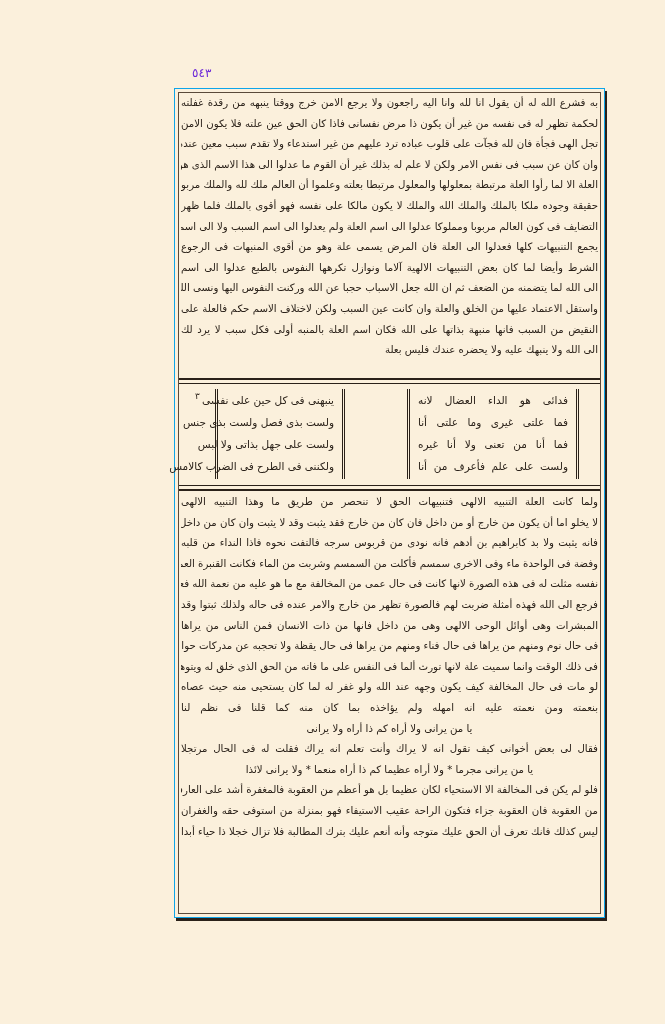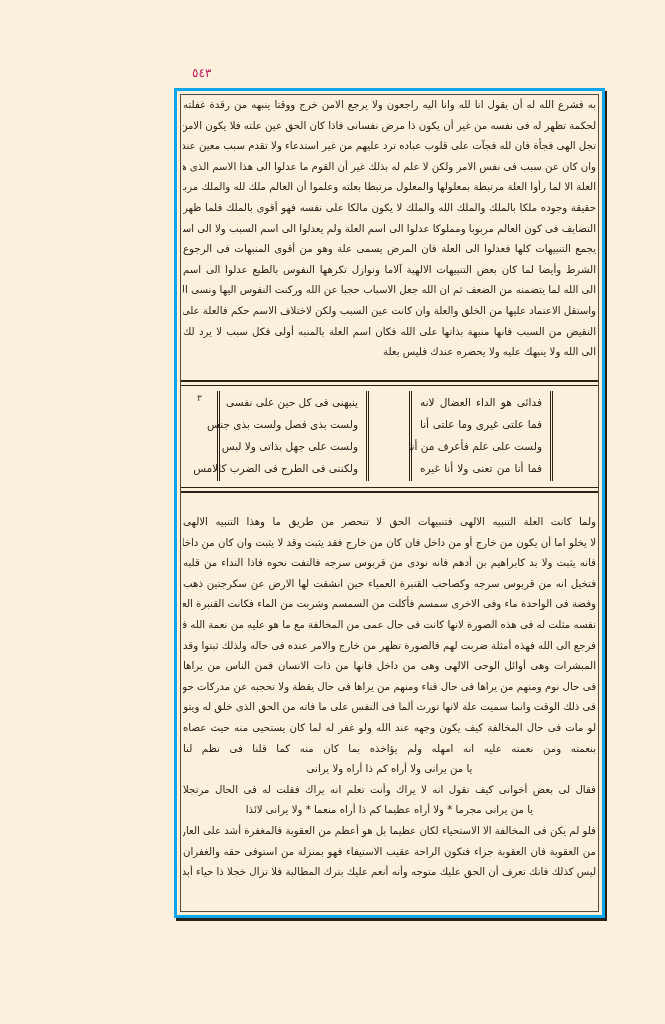--- a/index.html
+++ b/index.html
@@ -5,26 +5,26 @@
   html, body { margin: 0; padding: 0; }
   body {
     width: 665px; height: 1024px;
     background: #fbf0dc;
     position: relative; overflow: hidden;
     font-family: "DejaVu Sans", sans-serif;
     color: #2a2119;
   }
   .page-number {
     position: absolute; left: 192px; top: 66px;
-    font-size: 12px; color: #be185d; letter-spacing: 1px;
+    font-size: 12px; color: #6d28d9; letter-spacing: 1px;
   }
   .frame {
     position: absolute; left: 174px; top: 88px;
     width: 431px; height: 830px;
-    border: 3px solid #0ea5e9;
+    border: 1px solid #0ea5e9;
     box-shadow: 2px 3px 0 #2a2119;
     box-sizing: border-box;
   }
   .frame-inner {
     position: absolute; left: 3px; top: 3px; right: 3px; bottom: 3px;
     border: 1px solid #5a4a3a;
   }
   .block {
     position: absolute; left: 6px; right: 6px;
     direction: rtl; text-align: justify;
@@ -43,26 +43,26 @@
     position: absolute; left: 4px; right: 4px; top: 396px;
     border-top: 1px solid #2a2119; height: 3px; border-bottom: 2px solid #2a2119;
   }
   .poem-col {
     position: absolute; top: 300px; height: 90px;
     border-left: 3px double #2a2119; border-right: 3px double #2a2119;
     direction: rtl; font-size: 10.5px; line-height: 22px;
     padding: 0 8px; box-sizing: border-box;
   }
   .poem-col .verse { display: block; text-align: justify; text-align-last: justify; white-space: nowrap; }
-  .poem-col-right { left: 232px; width: 144px; }
-  .poem-col-left { left: 40px; width: 152px; }
+  .poem-col-right { left: 232px; width: 172px; }
+  .poem-col-left { left: 40px; width: 130px; }
   .poem-marker {
     position: absolute; left: 20px; top: 302px; font-size: 9px; color: #2a2119;
   }
-  .bottom-block { top: 421px; }
+  .bottom-block { top: 403px; }
 </style>
 </head>
 <body>
 
 <div class="page-number">٥٤٣</div>
 
 <div class="frame">
   <div class="frame-inner"></div>
 
   <div class="block top-block">
@@ -80,38 +80,37 @@
     <span class="line">النقيض من السبب فانها منبهة بذاتها على الله فكان اسم العلة بالمنبه أولى فكل سبب لا يرد لك</span>
     <span class="line short">الى الله ولا ينبهك عليه ولا يحضره عندك فليس بعلة</span>
   </div>
 
   <div class="poem-rule-top"></div>
   <div class="poem-marker">٣</div>
 
   <div class="poem-col poem-col-right">
     <span class="verse">فدائى هو الداء العضال لانه</span>
     <span class="verse">فما علتى غيرى وما علتى أنا</span>
+    <span class="verse">فما أنا من تعنى ولا أنا غيره</span>
     <span class="verse">ولست على علم فأعرف من أنا</span>
-    <span class="verse">فما أنا من تعنى ولا أنا غيره</span>
   </div>
 
   <div class="poem-col poem-col-left">
     <span class="verse">ينبهنى فى كل حين على نفسى</span>
     <span class="verse">ولست بذى فصل ولست بذى جنس</span>
     <span class="verse">ولست على جهل بذاتى ولا لبس</span>
     <span class="verse">ولكننى فى الطرح فى الضرب كالامس</span>
   </div>
 
   <div class="poem-rule-bottom"></div>
 
   <div class="block bottom-block">
     <span class="line">ولما كانت العلة التنبيه الالهى فتنبيهات الحق لا تنحصر من طريق ما وهذا التنبيه الالهى</span>
     <span class="line">لا يخلو اما أن يكون من خارج أو من داخل فان كان من خارج فقد يثبت وقد لا يثبت وان كان من داخل</span>
     <span class="line">فانه يثبت ولا بد كابراهيم بن أدهم فانه نودى من قربوس سرجه فالتفت نحوه فاذا النداء من قلبه</span>
-    <span class="line">فتخيل انه من قربوس سرجه وكصاحب القنبرة العمياء حين انشقت لها الارض عن سكرجتين ذهب</span>
     <span class="line">وفضة فى الواحدة ماء وفى الاخرى سمسم فأكلت من السمسم وشربت من الماء فكانت القنبرة العمياء</span>
     <span class="line">نفسه مثلت له فى هذه الصورة لانها كانت فى حال عمى من المخالفة مع ما هو عليه من نعمة الله فعلم ذلك</span>
     <span class="line">فرجع الى الله فهذه أمثلة ضربت لهم فالصورة تظهر من خارج والامر عنده فى حاله ولذلك ثبتوا وقد</span>
     <span class="line">المبشرات وهى أوائل الوحى الالهى وهى من داخل فانها من ذات الانسان فمن الناس من يراها</span>
     <span class="line">فى حال نوم ومنهم من يراها فى حال فناء ومنهم من يراها فى حال يقظة ولا تحجبه عن مدركات حواسه</span>
     <span class="line">فى ذلك الوقت وانما سميت علة لانها تورث ألما فى النفس على ما فاته من الحق الذى خلق له ويتوهم انه</span>
     <span class="line">لو مات فى حال المخالفة كيف يكون وجهه عند الله ولو غفر له لما كان يستحيى منه حيث عصاه</span>
     <span class="line">بنعمته ومن نعمته عليه انه امهله ولم يؤاخذه بما كان منه كما قلنا فى نظم لنا</span>
     <span class="line center">يا من يرانى ولا أراه كم ذا أراه ولا يرانى</span>
     <span class="line">فقال لى بعض أخوانى كيف تقول انه لا يراك وأنت تعلم انه يراك فقلت له فى الحال مرتجلا</span>

